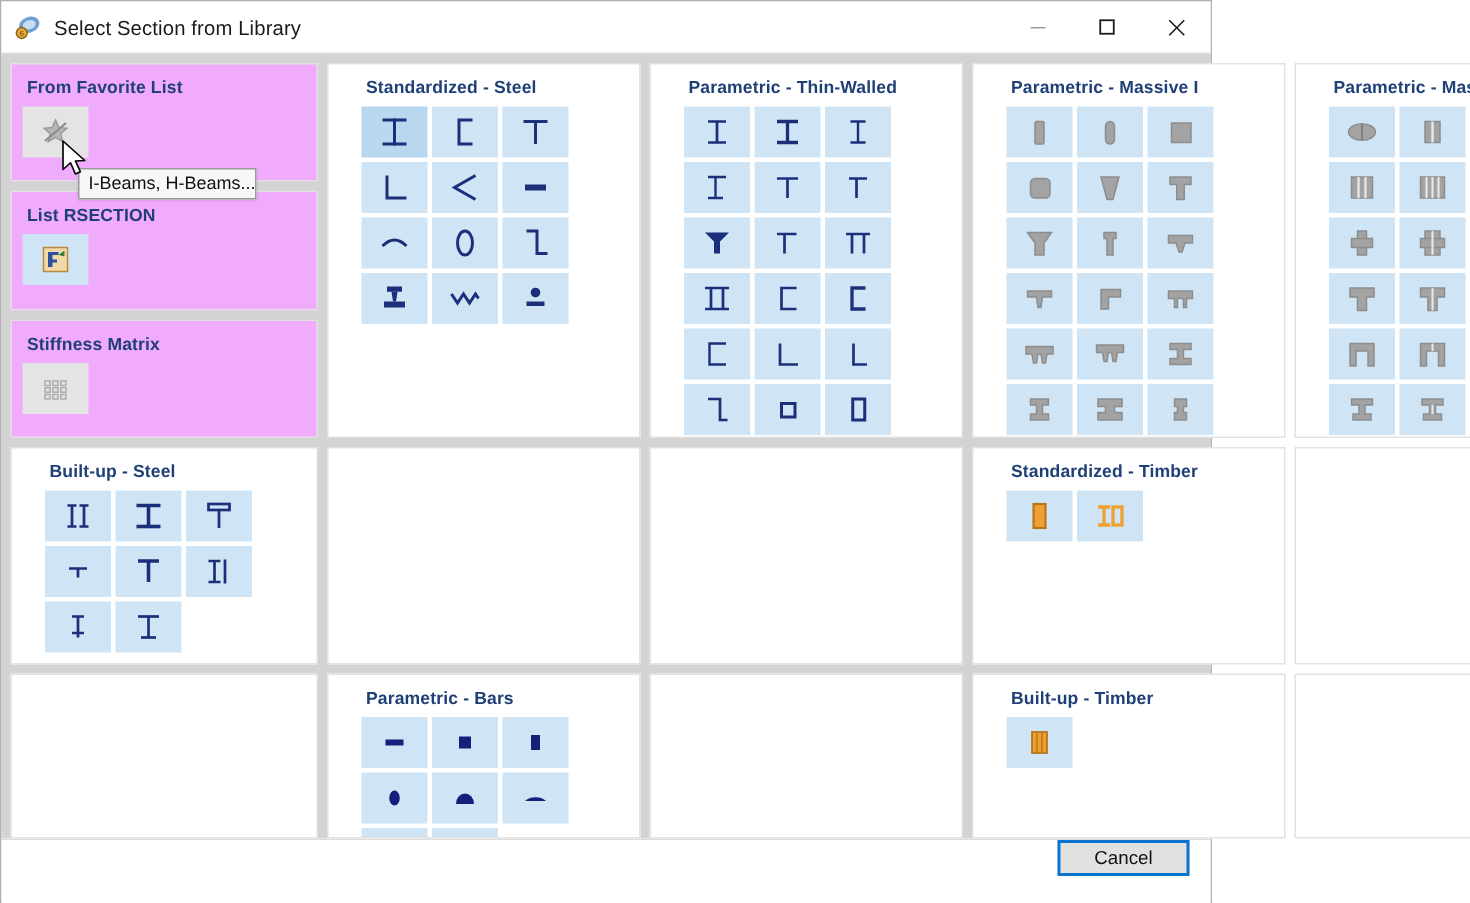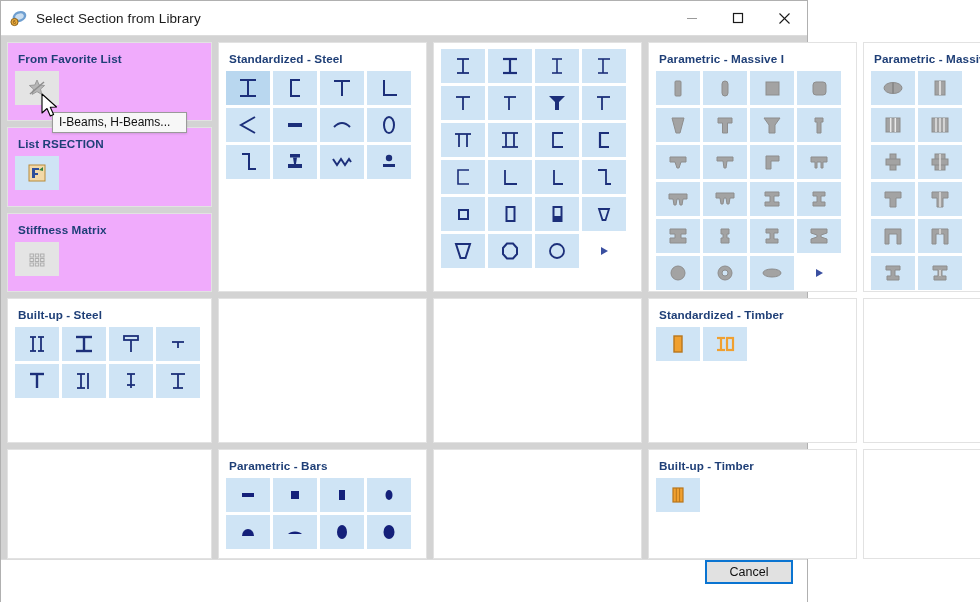--- a/index.html
+++ b/index.html
@@ -49,21 +49,21 @@
     display:grid;
     grid-template-columns:205px 209px 209px 209px 128px;
     grid-template-rows:250px 145px 110px;
     gap:6px 6px;
     align-content:start;
   }
   .panel{
     background:#ffffff;
     border:1px solid #e2e2e2;
     box-sizing:border-box;
-    padding:6px 7px 4px 7px;
+    padding:6px 7px 4px 22px;
     overflow:hidden;
     position:relative;
   }
   .panel.empty{padding:0;}
   .panel-title{
     color:#1f3f77;
     font-size:11.7px;
     font-weight:bold;
     margin:3px 0 6px 3px;
     white-space:nowrap;
@@ -113,21 +113,21 @@
     display:flex;align-items:center;justify-content:center;
     box-sizing:border-box;
     cursor:default;
   }
   
   .tooltip{
     position:absolute;
     left:51px;top:111px;
     background:#f7f7f7;
     border:1px solid #9a9a9a;
-    padding:2px 16px 3px 6px;
+    padding:2px 0 3px 6px;
     font-size:12px;color:#101010;
     white-space:nowrap;
     z-index:40;
     box-shadow:0 1px 2px rgba(0,0,0,.12);
   }
   .cursor{
     position:absolute;left:40px;top:92px;z-index:50;
     pointer-events:none;
   }
 </style>
@@ -240,20 +240,21 @@
               <g fill="#1c2f7a">
                 <circle cx="15" cy="8" r="3.2"></circle>
                 <rect x="9" y="14" width="12" height="3"></rect>
               </g>
             </svg>
           </div>
       </div>
     </div>
 
     <div class="panel">
+      <div class="panel-title">Parametric - Thin-Walled</div>
       <div class="tiles">
         <div class="tile">
             <svg width="30" height="24" viewBox="0 0 30 24">
               <g stroke="#1c2f7a" stroke-width="1.8" fill="none">
                 <line x1="9" y1="5" x2="21" y2="5"></line>
                 <line x1="15" y1="5" x2="15" y2="19"></line>
                 <line x1="9" y1="19" x2="21" y2="19"></line>
               </g>
             </svg>
           </div>

